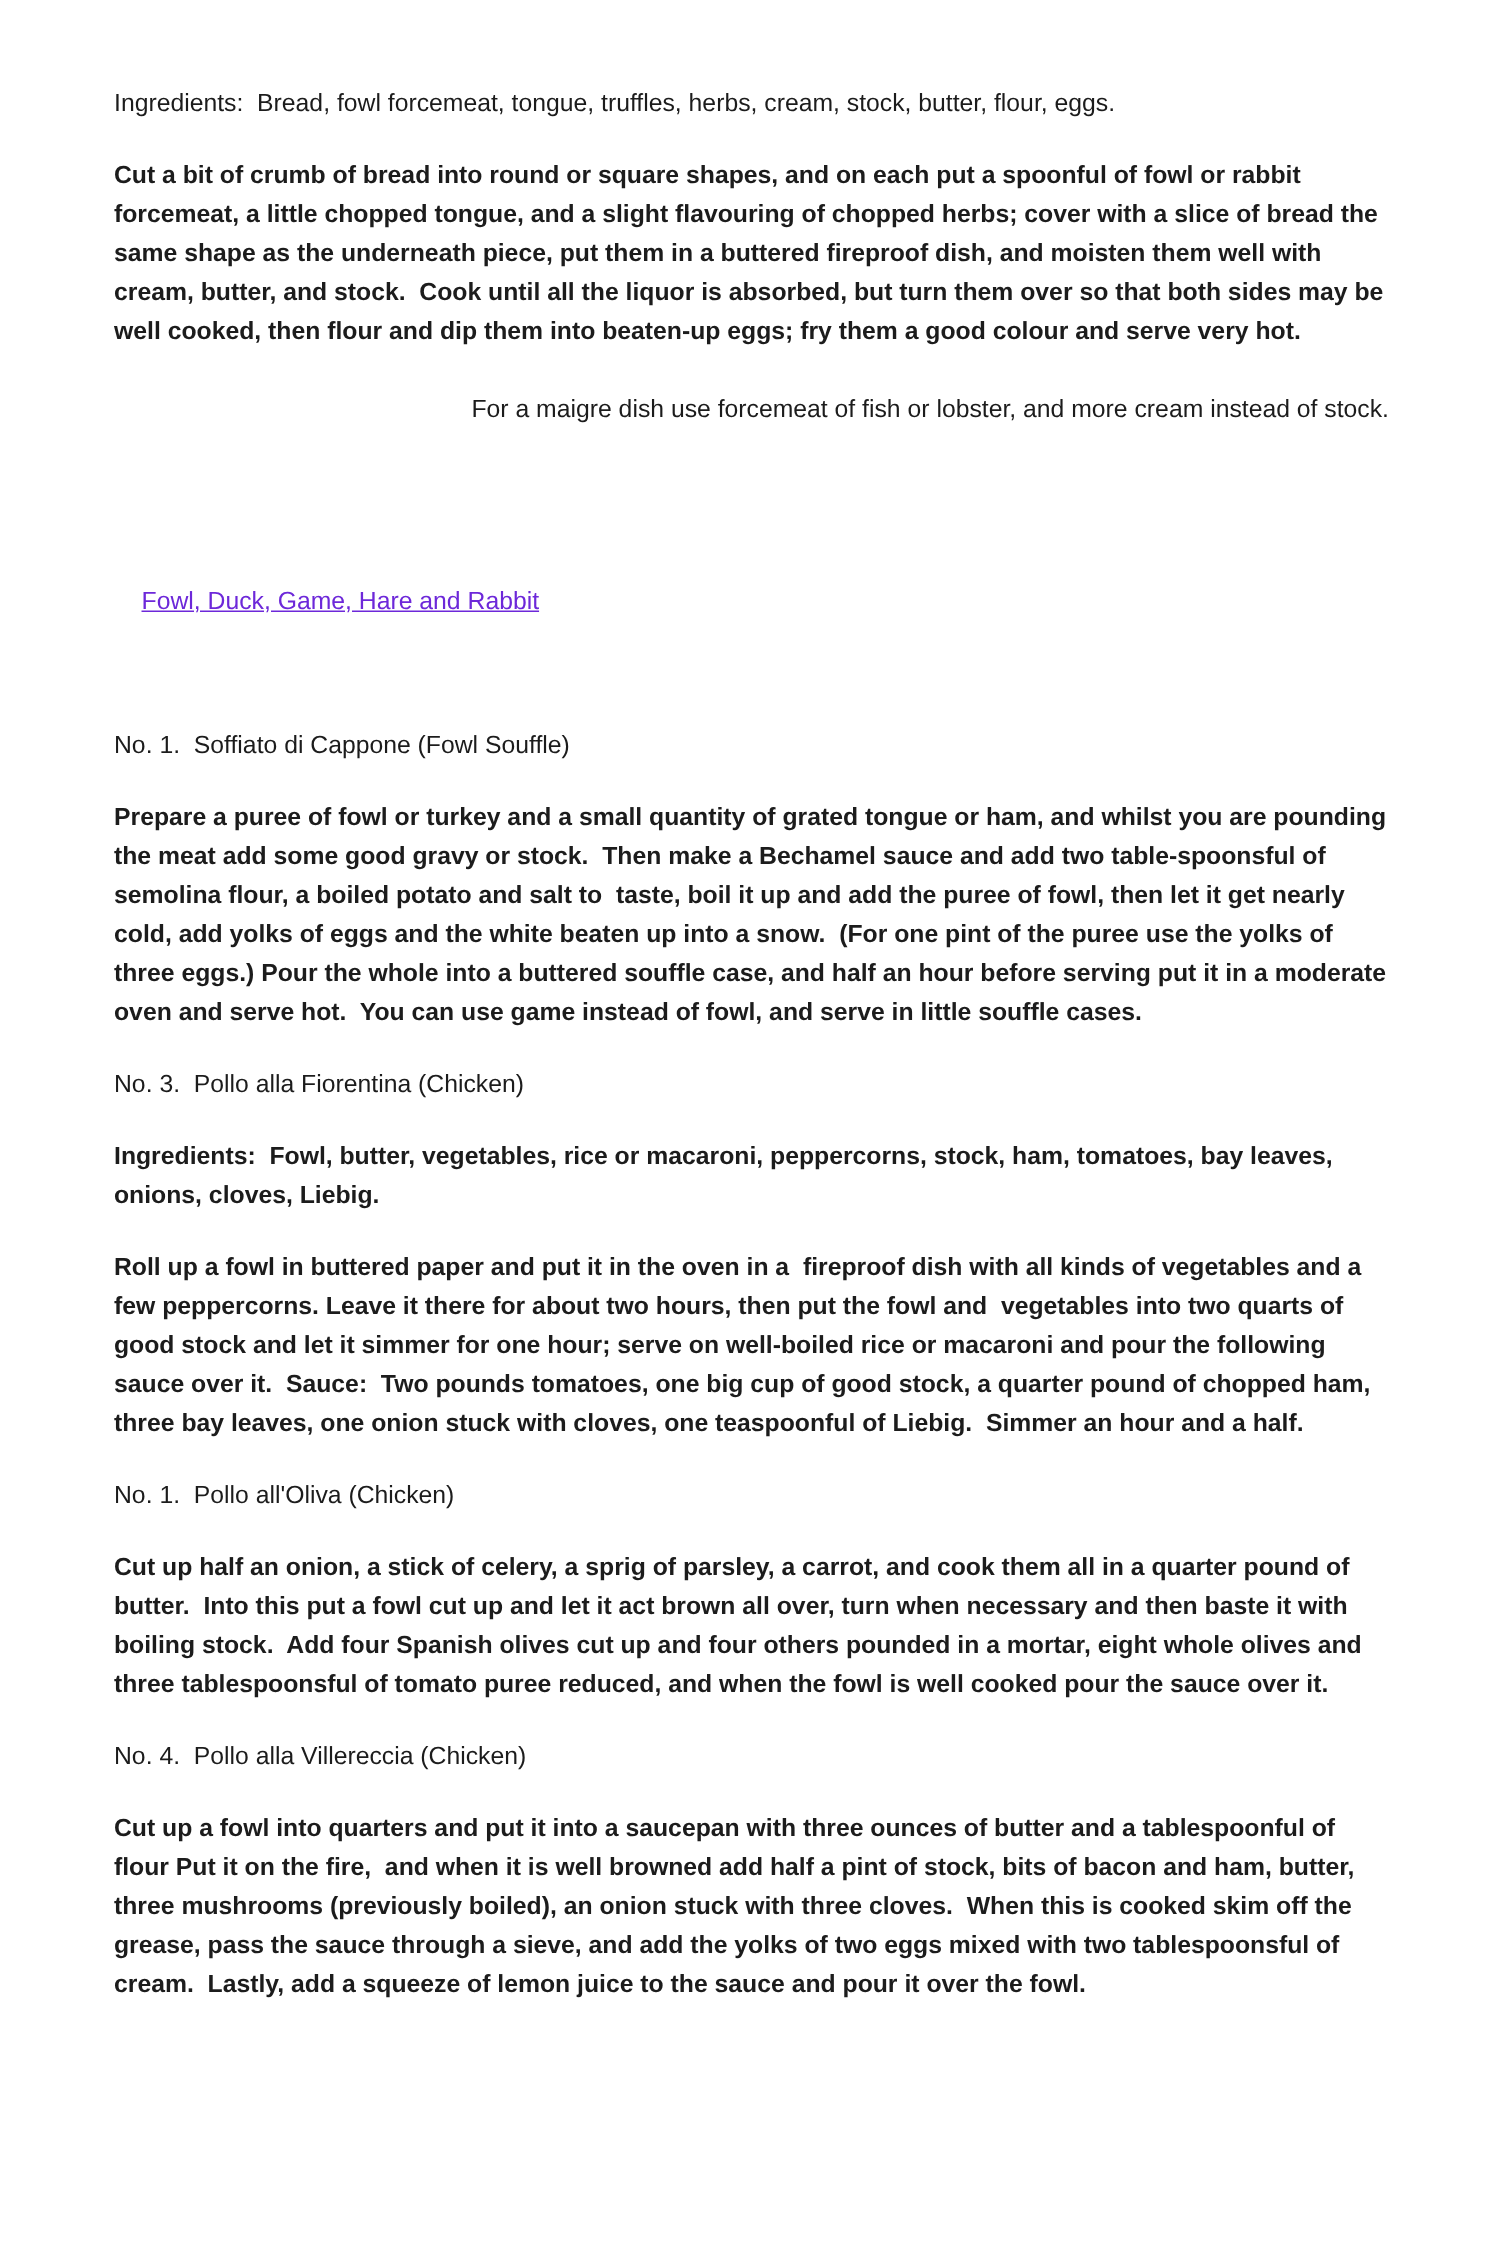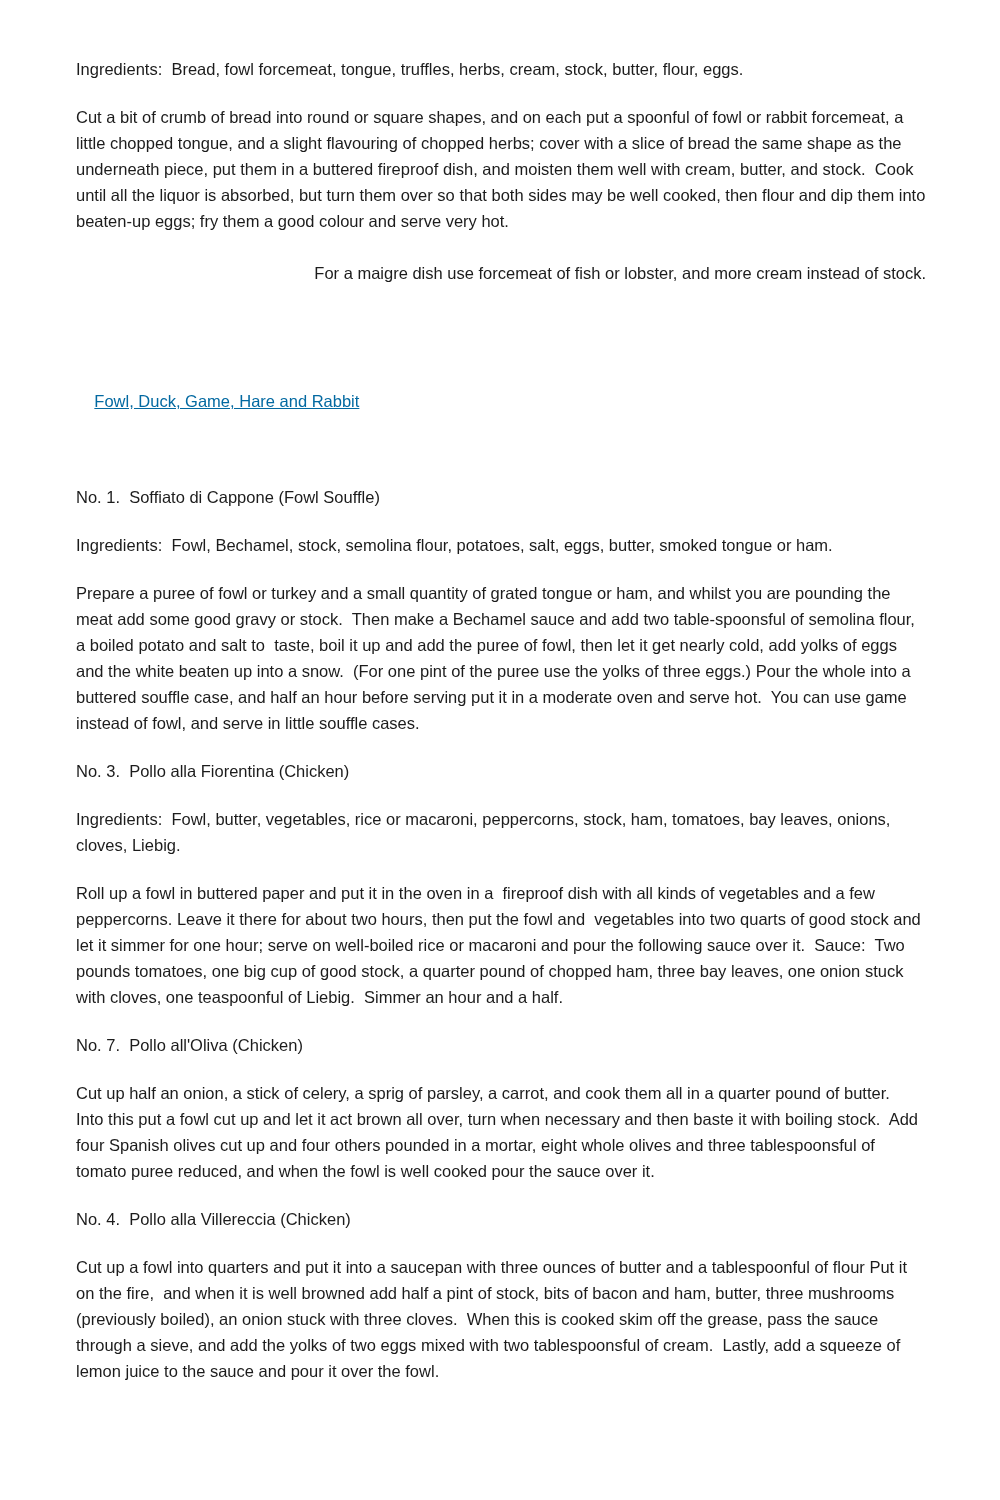--- a/index.html
+++ b/index.html
@@ -18,59 +18,58 @@
     box-sizing: border-box;
     width: 1000px;
     padding: 56px 74px 0 76px;
     font-size: 16.5px;
     line-height: 26px;
   }
   .doc p {
     margin: 0;
     white-space: pre-wrap;
   }
-  .mt-block { margin-top: 22px !important; }
+  .mt-block { margin-top: 22px !important; font-weight: bold; }
   .mt-note  { margin-top: 26px !important; text-align: right; }
   .mt-link  { margin-top: 76px !important; }
   .mt-section { margin-top: 44px !important; }
   .mt-title { margin-top: 22px !important; }
   a.section-link {
-    color: #0369a1;
+    color: #6d28d9;
     cursor: pointer;
   }
 </style>
 </head>
 <body>
 
 <main class="doc">
 
   <section>
     <p>Ingredients:  Bread, fowl forcemeat, tongue, truffles, herbs, cream, stock, butter, flour, eggs.</p>
     <p class="mt-block">Cut a bit of crumb of bread into round or square shapes, and on each put a spoonful of fowl or rabbit forcemeat, a little chopped tongue, and a slight flavouring of chopped herbs; cover with a slice of bread the same shape as the underneath piece, put them in a buttered fireproof dish, and moisten them well with cream, butter, and stock.  Cook until all the liquor is absorbed, but turn them over so that both sides may be well cooked, then flour and dip them into beaten-up eggs; fry them a good colour and serve very hot.</p>
     <p class="mt-note">For a maigre dish use forcemeat of fish or lobster, and more cream instead of stock.</p>
   </section>
 
   <p class="mt-link">
     <a href="#" class="section-link">Fowl, Duck, Game, Hare and Rabbit</a>
   </p>
 
   <section class="mt-section">
     <p>No. 1.  Soffiato di Cappone (Fowl Souffle)</p>
-    <p class="mt-block">Ingredients:  Fowl, Bechamel, stock, semolina flour, potatoes, salt, eggs, butter, smoked tongue or ham.</p>
     <p class="mt-block">Prepare a puree of fowl or turkey and a small quantity of grated tongue or ham, and whilst you are pounding the meat add some good gravy or stock.  Then make a Bechamel sauce and add two table-spoonsful of semolina flour, a boiled potato and salt to  taste, boil it up and add the puree of fowl, then let it get nearly cold, add yolks of eggs and the white beaten up into a snow.  (For one pint of the puree use the yolks of three eggs.) Pour the whole into a buttered souffle case, and half an hour before serving put it in a moderate oven and serve hot.  You can use game instead of fowl, and serve in little souffle cases.</p>
   </section>
 
   <section>
     <p class="mt-title">No. 3.  Pollo alla Fiorentina (Chicken)</p>
     <p class="mt-block">Ingredients:  Fowl, butter, vegetables, rice or macaroni, peppercorns, stock, ham, tomatoes, bay leaves, onions, cloves, Liebig.</p>
     <p class="mt-block">Roll up a fowl in buttered paper and put it in the oven in a  fireproof dish with all kinds of vegetables and a few peppercorns. Leave it there for about two hours, then put the fowl and  vegetables into two quarts of good stock and let it simmer for one hour; serve on well-boiled rice or macaroni and pour the following sauce over it.  Sauce:  Two pounds tomatoes, one big cup of good stock, a quarter pound of chopped ham, three bay leaves, one onion stuck with cloves, one teaspoonful of Liebig.  Simmer an hour and a half.</p>
   </section>
 
   <section>
-    <p class="mt-title">No. 7.  Pollo all'Oliva (Chicken)</p>
+    <p class="mt-title">No. 1.  Pollo all'Oliva (Chicken)</p>
     <p class="mt-block">Cut up half an onion, a stick of celery, a sprig of parsley, a carrot, and cook them all in a quarter pound of butter.  Into this put a fowl cut up and let it act brown all over, turn when necessary and then baste it with boiling stock.  Add four Spanish olives cut up and four others pounded in a mortar, eight whole olives and three tablespoonsful of tomato puree reduced, and when the fowl is well cooked pour the sauce over it.</p>
   </section>
 
   <section>
     <p class="mt-title">No. 4.  Pollo alla Villereccia (Chicken)</p>
     <p class="mt-block">Cut up a fowl into quarters and put it into a saucepan with three ounces of butter and a tablespoonful of flour Put it on the fire,  and when it is well browned add half a pint of stock, bits of bacon and ham, butter, three mushrooms (previously boiled), an onion stuck with three cloves.  When this is cooked skim off the grease, pass the sauce through a sieve, and add the yolks of two eggs mixed with two tablespoonsful of cream.  Lastly, add a squeeze of lemon juice to the sauce and pour it over the fowl.</p>
   </section>
 
 </main>
 

